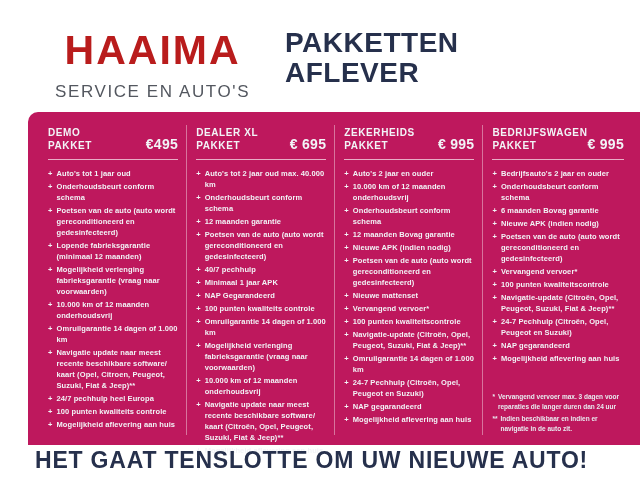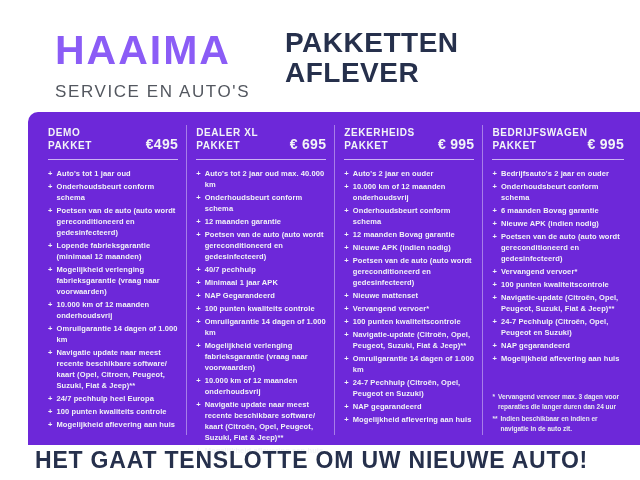--- a/index.html
+++ b/index.html
@@ -9,35 +9,35 @@
     background:#ffffff;
     overflow:hidden;
     font-family:"Liberation Sans", sans-serif;
     color:#26304c;
   }
   
   .header{position:absolute;left:0;top:0;width:640px;height:112px;}
   .brand{position:absolute;left:55px;top:30px;}
   .brand-name{
     font-size:41px;font-weight:700;letter-spacing:2px;
-    color:#8b5cf6;line-height:1;
+    color:#b91c1c;line-height:1;text-align:center;
   }
   .brand-sub{
     font-size:17px;font-weight:400;letter-spacing:1.6px;
     color:#53575f;margin-top:11px;
   }
   .page-title{
     position:absolute;left:285px;top:28px;
     font-size:28px;font-weight:700;line-height:1.07;
     color:#26304c;letter-spacing:0.5px;
   }
   
   .panel{
     position:absolute;left:28px;top:112px;right:0;height:333px;
-    background:#6d28d9;
+    background:#be185d;
     border-radius:10px 0 0 0;
     box-sizing:border-box;
     padding:13px 8px 10px 20px;
     color:#f2f4f7;
   }
   .packages-row{display:flex;height:100%;}
   .pkg-col{
     flex:1;
     box-sizing:border-box;
     padding:0 8px 0 9px;

